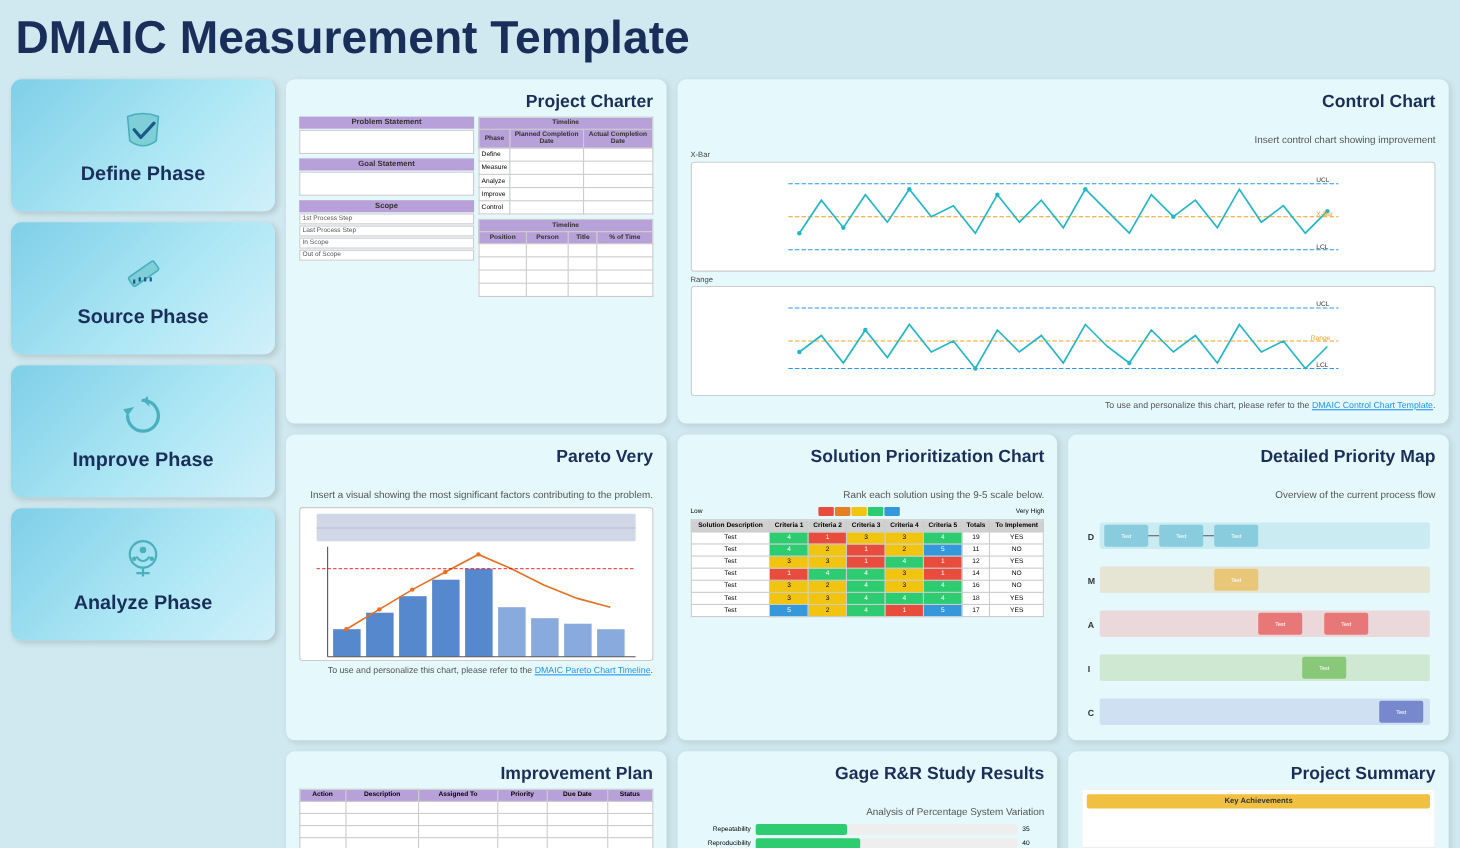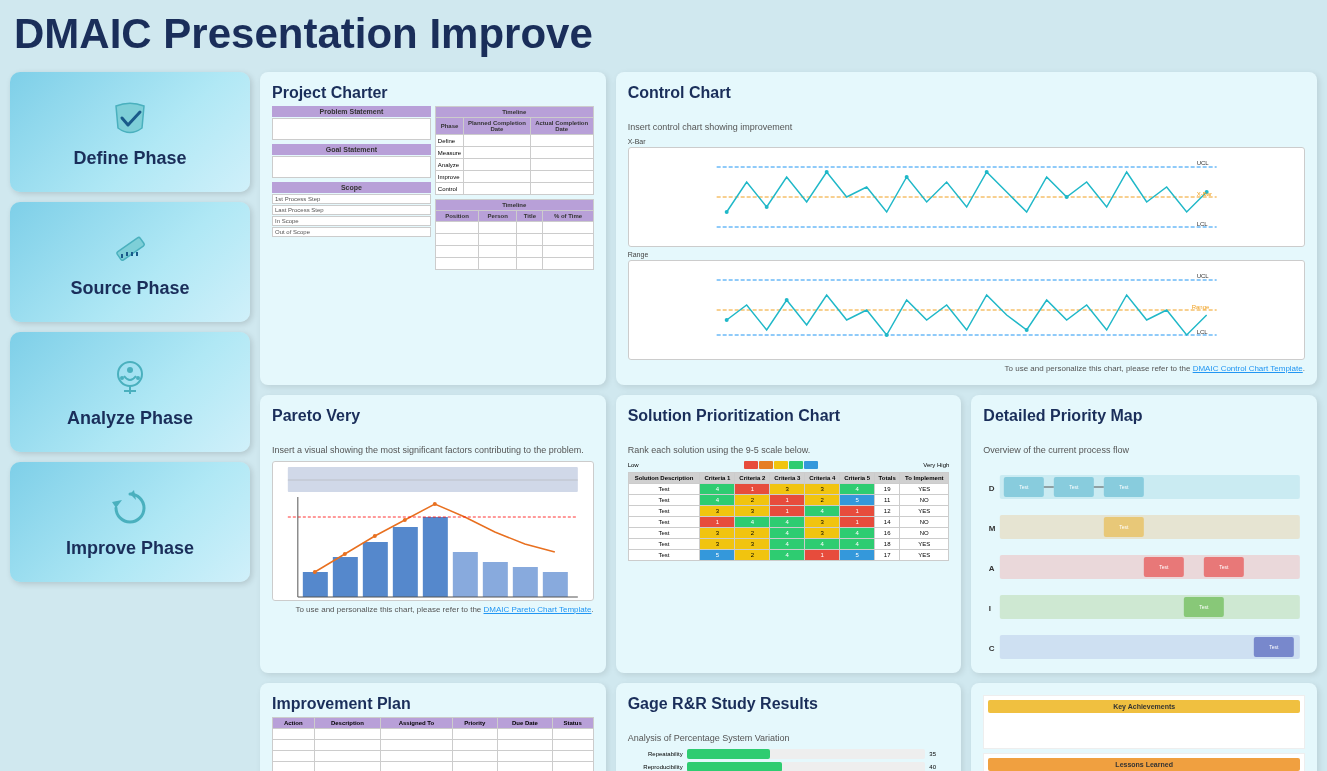--- a/index.html
+++ b/index.html
@@ -51,27 +51,27 @@
       background: #e5f8fc;
       border-radius: 8px;
       padding: 12px;
       box-shadow: 2px 2px 6px rgba(0,0,0,0.1);
       overflow: hidden;
     }
     .card-title {
       font-size: 16px;
       font-weight: bold;
       color: #1a2e5a;
-      text-align: left;
+      text-align: right;
       margin-bottom: 4px;
     }
     .card-subtitle {
       font-size: 9px;
       color: #555;
-      text-align: left;
+      text-align: right;
       margin-bottom: 6px;
       margin-top: 20px;
     }
     
     .charter-layout {
       display: flex;
       gap: 4px;
       font-size: 7px;
     }
     .charter-left { flex: 1; }
@@ -246,21 +246,21 @@
     .gage-bar-bg { flex: 1; background: #eee; height: 10px; border-radius: 2px; }
     .gage-bar-fill { height: 100%; border-radius: 2px; }
     .gage-var-table { width: 100%; border-collapse: collapse; font-size: 6px; margin-top: 6px; }
     .gage-var-table th { background: #b0d0e8; border: 1px solid #ccc; padding: 2px; font-size: 6px; }
     .gage-var-table td { border: 1px solid #ccc; padding: 2px; }
     .gage-var-table .rep { background: #90ee90; }
   </style>
 </head>
 <body>
 
-<h1 class="main-title">DMAIC Presentation Improve</h1>
+<h1 class="main-title">DMAIC Measurement Template</h1>
 
 <div class="grid-container">
 
   <div class="sidebar-col">
 
     <div class="phase-btn">
       <div class="phase-icon">
         <svg width="44" height="44" viewBox="0 0 44 44">
           <path d="M8 10 C18 6, 26 6, 36 10 L34 32 C26 38, 18 38, 10 32 Z" fill="#7ecfd8" stroke="#4ab0be" stroke-width="1.5"></path>
           <polyline points="14,22 20,29 32,16" fill="none" stroke="#1a5a8a" stroke-width="3" stroke-linecap="round" stroke-linejoin="round"></polyline>
@@ -273,46 +273,46 @@
       <div class="phase-icon">
         <svg width="44" height="44" viewBox="0 0 44 44">
           <rect x="8" y="18" width="28" height="10" rx="2" fill="#7ecfd8" stroke="#4ab0be" stroke-width="1.5" transform="rotate(-35 22 22)"></rect>
           <line x1="14" y1="28" x2="14" y2="32" stroke="#1a5a8a" stroke-width="2"></line>
           <line x1="19" y1="26" x2="19" y2="30" stroke="#1a5a8a" stroke-width="2"></line>
           <line x1="24" y1="26" x2="24" y2="30" stroke="#1a5a8a" stroke-width="2"></line>
           <line x1="29" y1="26" x2="29" y2="30" stroke="#1a5a8a" stroke-width="2"></line>
         </svg>
       </div>
       <span class="phase-label">Source Phase</span>
+    </div>
+
+    <div class="phase-btn">
+      <div class="phase-icon">
+        <svg width="44" height="44" viewBox="0 0 44 44">
+          <path d="M22 8 A14 14 0 1 1 8 22" fill="none" stroke="#4ab0be" stroke-width="3" stroke-linecap="round"></path>
+          <path d="M8 22 L4 16 L14 14 Z" fill="#4ab0be"></path>
+          <path d="M22 8 L26 4 L28 14 Z" fill="#4ab0be"></path>
+        </svg>
+      </div>
+      <span class="phase-label">Improve Phase</span>
     </div>
 
     <div class="phase-btn">
       <div class="phase-icon">
         <svg width="44" height="44" viewBox="0 0 44 44">
           <circle cx="22" cy="18" r="12" fill="none" stroke="#4ab0be" stroke-width="2"></circle>
           <circle cx="22" cy="14" r="3" fill="#4ab0be"></circle>
           <path d="M16 20 Q22 28 28 20" fill="none" stroke="#4ab0be" stroke-width="2"></path>
           <circle cx="14" cy="22" r="2" fill="#4ab0be"></circle>
           <circle cx="30" cy="22" r="2" fill="#4ab0be"></circle>
           <line x1="22" y1="30" x2="22" y2="38" stroke="#4ab0be" stroke-width="2"></line>
           <line x1="16" y1="35" x2="28" y2="35" stroke="#4ab0be" stroke-width="2"></line>
         </svg>
       </div>
       <span class="phase-label">Analyze Phase</span>
-    </div>
-
-    <div class="phase-btn">
-      <div class="phase-icon">
-        <svg width="44" height="44" viewBox="0 0 44 44">
-          <path d="M22 8 A14 14 0 1 1 8 22" fill="none" stroke="#4ab0be" stroke-width="3" stroke-linecap="round"></path>
-          <path d="M8 22 L4 16 L14 14 Z" fill="#4ab0be"></path>
-          <path d="M22 8 L26 4 L28 14 Z" fill="#4ab0be"></path>
-        </svg>
-      </div>
-      <span class="phase-label">Improve Phase</span>
     </div>
 
   </div>
 
   <div class="content-card row1 col2">
     <div class="card-title">Project Charter</div>
     <div class="charter-layout">
       <div class="charter-left">
         <div class="charter-section-header">Problem Statement</div>
         <div class="charter-data-row" style="height:22px;"></div>
@@ -492,21 +492,21 @@
         <circle cx="122" cy="58" r="2" fill="#e87020"></circle>
         <circle cx="152" cy="42" r="2" fill="#e87020"></circle>
 
         <line x1="5" y1="55" x2="295" y2="55" stroke="red" stroke-width="0.8" stroke-dasharray="3,2"></line>
 
         <line x1="15" y1="35" x2="15" y2="135" stroke="#555" stroke-width="1"></line>
         <line x1="15" y1="135" x2="295" y2="135" stroke="#555" stroke-width="1"></line>
       </svg>
     </div>
     <div class="chart-link-text">
-      <span>To use and personalize this chart, please refer to the </span><span class="chart-link">DMAIC Pareto Chart Template</span><span>.</span>
+      <span>To use and personalize this chart, please refer to the </span><span class="chart-link">DMAIC Pareto Chart Timeline</span><span>.</span>
     </div>
   </div>
 
   <div class="content-card row2 col3">
     <div class="card-title">Solution Prioritization Chart</div>
     <div class="card-subtitle">Rank each solution using the 9-5 scale below.</div>
 
     <div style="display:flex; justify-content:space-between; align-items:center; margin-bottom:3px; font-size:6px;">
       <span>Low</span>
       <div style="display:flex; gap:1px;">
@@ -778,20 +778,21 @@
               <td></td>
               <td></td>
           </tr>
 
         </tbody>
       </table>
     </div>
   </div>
 
   <div class="content-card row3 col4">
+    <div class="card-title">Project Summary</div>
     <div class="summary-inner">
       <div class="summary-section">
         <div class="summary-header yellow">Key Achievements</div>
         <div class="summary-content"></div>
       </div>
       <div class="summary-section">
         <div class="summary-header orange">Lessons Learned</div>
         <div class="summary-content"></div>
       </div>
 

